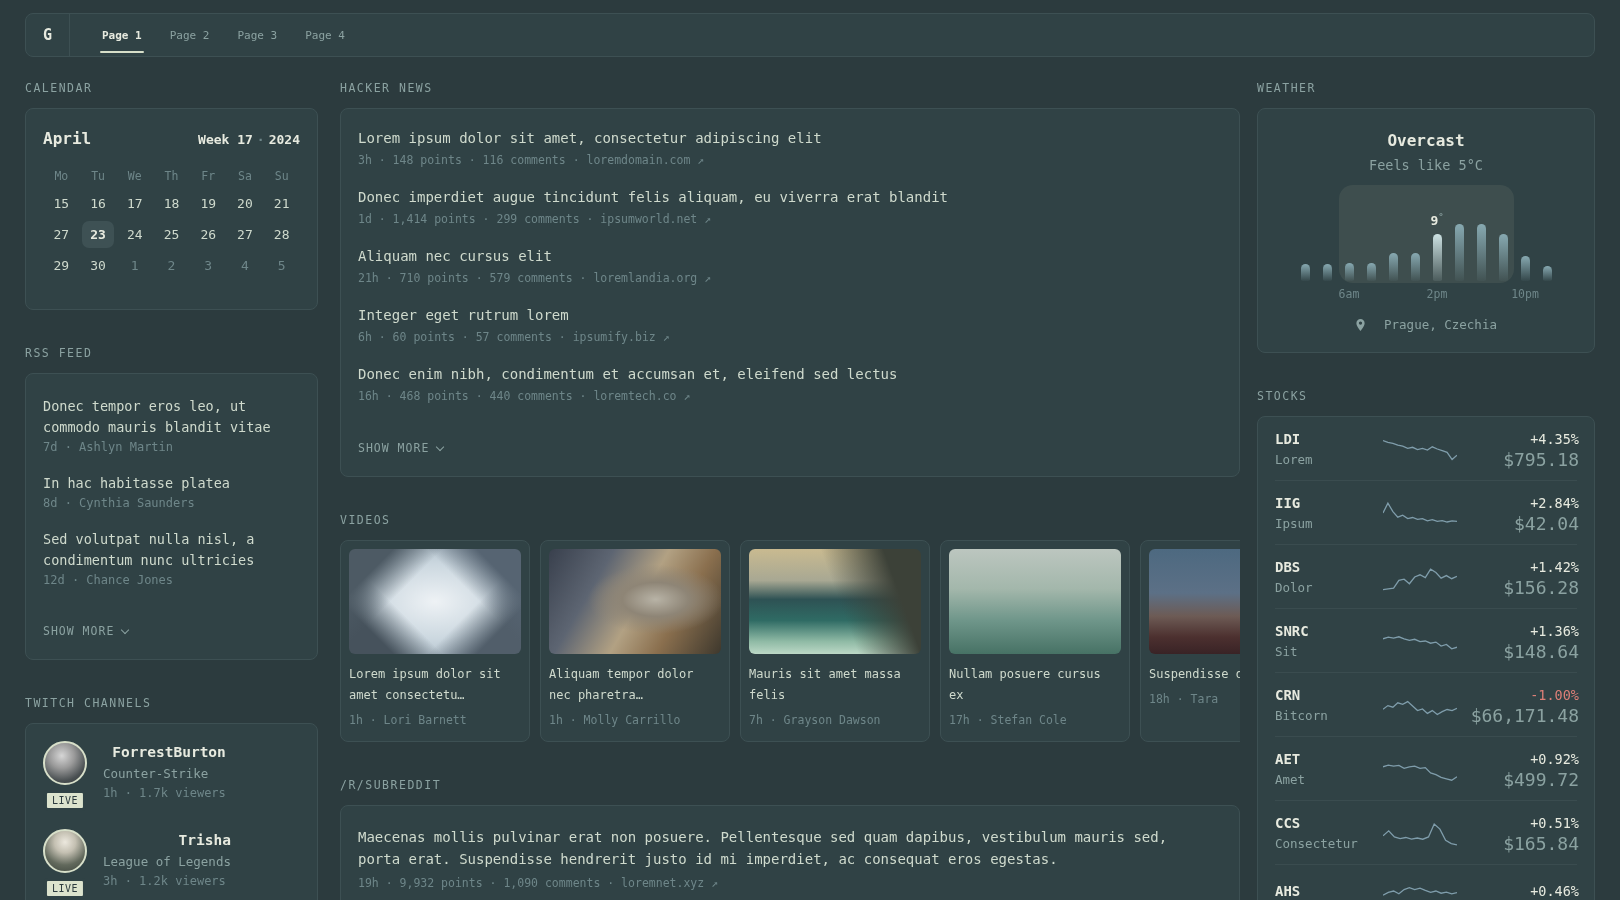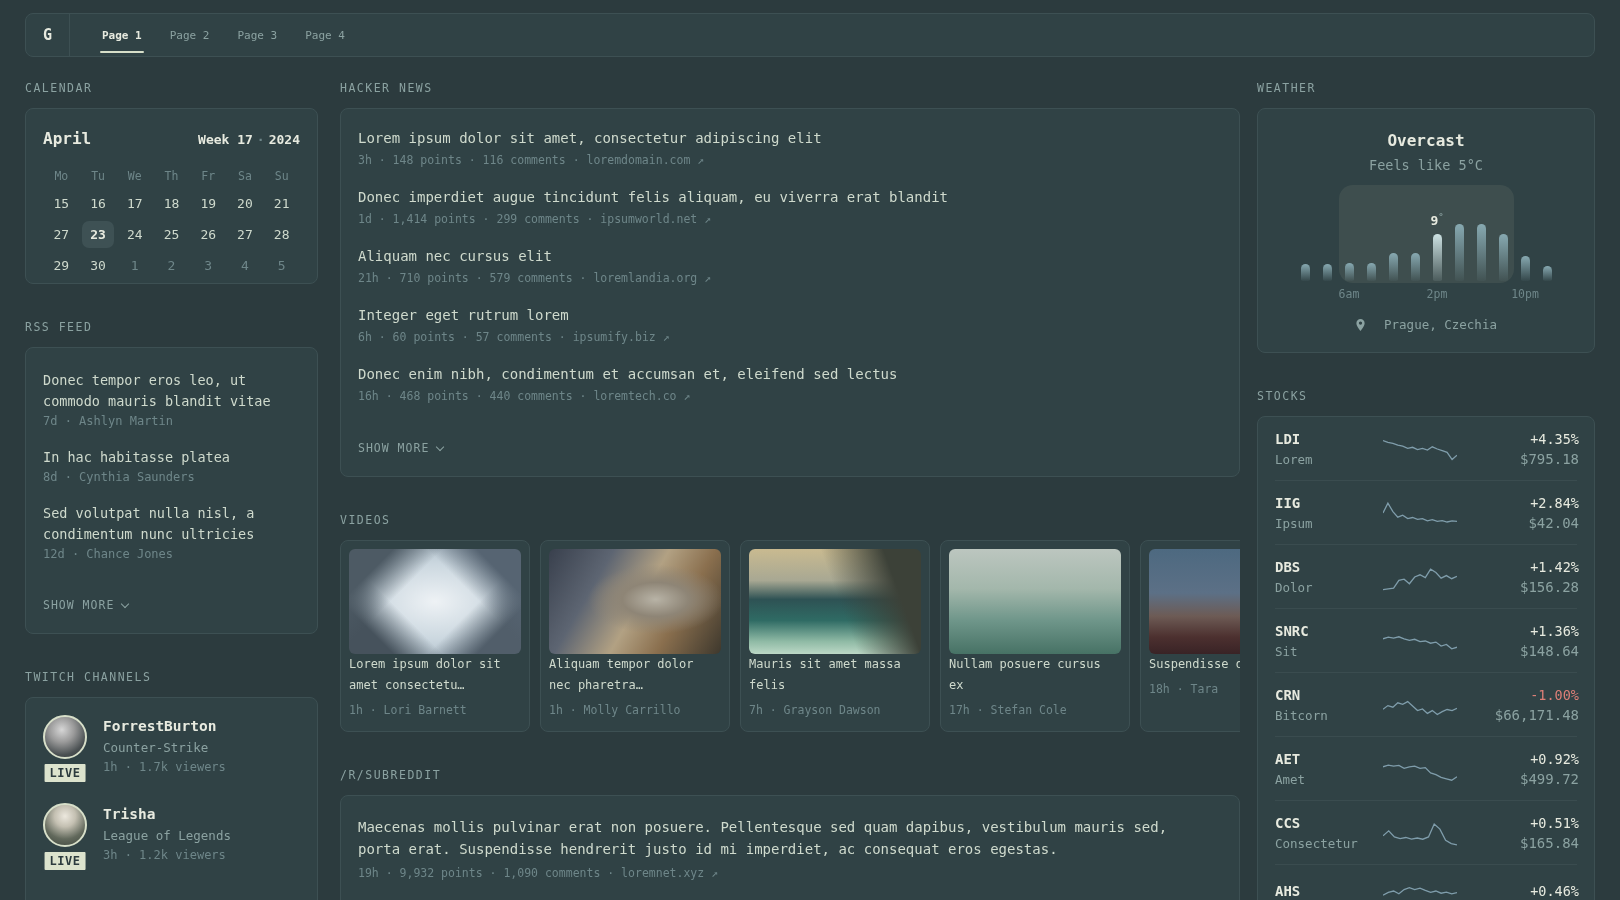--- a/index.html
+++ b/index.html
@@ -48,21 +48,21 @@
     background:var(--c-card,#304245); border:1px solid var(--c-border,#3d5053);
     border-radius:8px; padding:17px;
   }
   .dot { color:var(--c-text-dim,#6e8689); padding:0 4px; }
   .linkrow { font-size:11.5px; color:var(--c-text-muted,#8ba2a1); }
   .showmore { margin-top:18px; letter-spacing:1px; cursor:pointer; display:inline-flex; align-items:center; }
   .chev { display:inline-block; width:6px; height:6px; border-right:1.5px solid currentColor;
           border-bottom:1.5px solid currentColor; transform:rotate(45deg); margin-left:8px; margin-top:-3px; }
 
   
-  .cal-card { padding:20px 17px 2px; }
+  .cal-card { padding:20px 17px 28px; }
   .cal-head { display:flex; justify-content:space-between; align-items:baseline; margin-bottom:16px; }
   .cal-month { font-size:16px; font-weight:bold; color:var(--c-text-bright,#e7eadf); }
   .cal-week { font-size:13px; font-weight:bold; color:var(--c-text-bright,#e7eadf); }
   .cal-grid { display:grid; grid-template-columns:repeat(7,1fr); }
   .cal-h { text-align:center; font-size:11.5px; color:var(--c-text-dim,#6e8689); height:24px; line-height:24px; }
   .cal-d { text-align:center; font-size:13px; height:31px; display:flex; align-items:center; justify-content:center; }
   .cal-d span { display:inline-flex; align-items:center; justify-content:center; width:32px; height:27px; border-radius:7px; }
   .cal-d.out { color:var(--c-text-dim,#6e8689); }
   .cal-d.sel span { background:#3e5154; color:var(--c-text-bright,#e7eadf); font-weight:bold; }
 
@@ -74,24 +74,24 @@
 
   
   .tw-card { padding:17px; }
   .tw-row { display:flex; gap:16px; margin-bottom:26px; cursor:pointer; }
   .tw-avatar-wrap { position:relative; width:44px; flex:none; }
   .tw-avatar { width:44px; height:44px; border-radius:50%; border:2px solid var(--c-accent,#d7dfc9); }
   .av-forrest { background:radial-gradient(circle at 42% 32%,#d6d6d6 0%,#9a9a9a 35%,#4a5052 70%,#2e3436 100%); }
   .av-trisha  { background:radial-gradient(circle at 50% 28%,#ece8de 0%,#c4c0b2 30%,#62695c 65%,#3c443c 100%); }
   .live-badge {
     position:absolute; left:50%; transform:translateX(-50%); bottom:-8px;
-    background:var(--c-badge-bg,#dce3cd); color:#2c3b3e; font-size:12px; font-weight:bold;
+    background:var(--c-badge-bg,#dce3cd); color:#2c3b3e; font-size:10px; font-weight:normal;
     padding:2px 5px; border-radius:4px; border:3px solid var(--c-card,#304245); letter-spacing:.5px;
   }
-  .tw-name { font-size:14.5px; font-weight:bold; color:var(--c-text-bright,#e7eadf); line-height:22px; }
+  .tw-name { font-size:14.5px; font-weight:bold; color:var(--c-text-bright,#e7eadf); line-height:22px;text-align:right; }
   .tw-game { font-size:12.5px; color:var(--c-text-muted,#8ba2a1); line-height:21px; }
   .tw-meta { font-size:12px; color:var(--c-text-dim,#6e8689); line-height:19px; }
 
   
   .hn-card { padding:19px 17px 20px; }
   .hn-item { margin-bottom:18px; }
   .hn-title { font-size:14px; line-height:20px; color:var(--c-text,#d3ddd0); cursor:pointer; margin-bottom:4px; display:block; }
   .hn-meta { font-size:11.5px; color:var(--c-text-dim,#7b9193); line-height:17px; }
   .hn-meta .domain { cursor:pointer; }
   .sub-card { padding:20px 17px 24px; min-height:140px; }
@@ -118,21 +118,21 @@
       radial-gradient(ellipse at 62% 48%,#b8b3a6 0%,#8e8576 22%,rgba(0,0,0,0) 45%),
       linear-gradient(120deg,#39404d 0%,#5d6572 28%,#b2a183 52%,#8a6f4e 72%,#3e382d 100%);
   }
   .thumb-sea {
     background:
       linear-gradient(250deg,#3c4138 0 18%,rgba(0,0,0,0) 48%),
       linear-gradient(180deg,#c9ba90 0%,#a8a893 30%,#2e5254 48%,#2f6b64 68%,#8fbaa5 88%,#bcd8c6 100%);
   }
   .thumb-canoe { background:linear-gradient(180deg,#bcc6bf 0%,#a3b7ab 38%,#6f968a 68%,#477265 100%); }
   .thumb-mist  { background:linear-gradient(180deg,#4d6980 0%,#5c7086 42%,#6d5b55 64%,#4c302f 84%,#392326 100%); }
-  .vid-title { font-size:12px; line-height:21px; color:var(--c-text,#cfdacd); cursor:pointer; }
+  .vid-title { margin-top:10px; font-size:12px; line-height:21px; color:var(--c-text,#cfdacd); cursor:pointer; }
   .vid-meta { margin-top:7px; font-size:11.5px; color:var(--c-text-dim,#6e8689); }
 
   
   .weather-card { text-align:center; padding:22px 17px 20px; }
   .w-cond { font-size:16px; font-weight:bold; color:var(--c-text-bright,#e7eadf); }
   .w-feels { margin-top:7px; font-size:13.5px; color:var(--c-text-muted,#8ba2a1); }
   .w-chart { position:relative; width:251px; height:92px; margin:16px auto 0; }
   .w-daylight {
     position:absolute; top:-4px; left:38px; width:175px; height:98px;
     background:rgba(225,228,186,0.08); border-radius:14px;
@@ -153,21 +153,21 @@
   .stocks-card { padding:0 17px; min-height:510px; }
   .stock-row { display:flex; align-items:center; padding:11px 0; border-top:1px solid #3a4c4f; cursor:pointer;gap:12px; }
   .stock-row:first-child { border-top:none; }
   .stock-left { width:96px; flex:none; }
   .stock-ticker { font-size:14px; font-weight:bold; color:var(--c-text-bright,#e7eadf); line-height:22px; }
   .stock-name { font-size:12.5px; color:var(--c-text-muted,#8ba2a1); line-height:19px; }
   .stock-spark { flex:1; display:flex; justify-content:center; }
   .stock-right { width:110px; flex:none; text-align:right; }
   .stock-change { font-size:13.5px; color:var(--c-text-bright,#e7eadf); line-height:22px; }
   .stock-change.neg { color:var(--c-negative,#dc7f77); }
-  .stock-price { font-size:14px; color:var(--c-text-muted,#8ba2a1); line-height:19px; white-space:nowrap; }
+  .stock-price { font-size:18px; color:var(--c-text-muted,#8ba2a1); line-height:19px; white-space:nowrap; }
 </style>
 </head>
 <body>
 
 <div class="page">
 
   <header class="nav">
     <div class="nav-logo">G</div>
     <nav class="nav-tabs" id="nav-tabs">
         <div class="tab active">Page 1</div>

